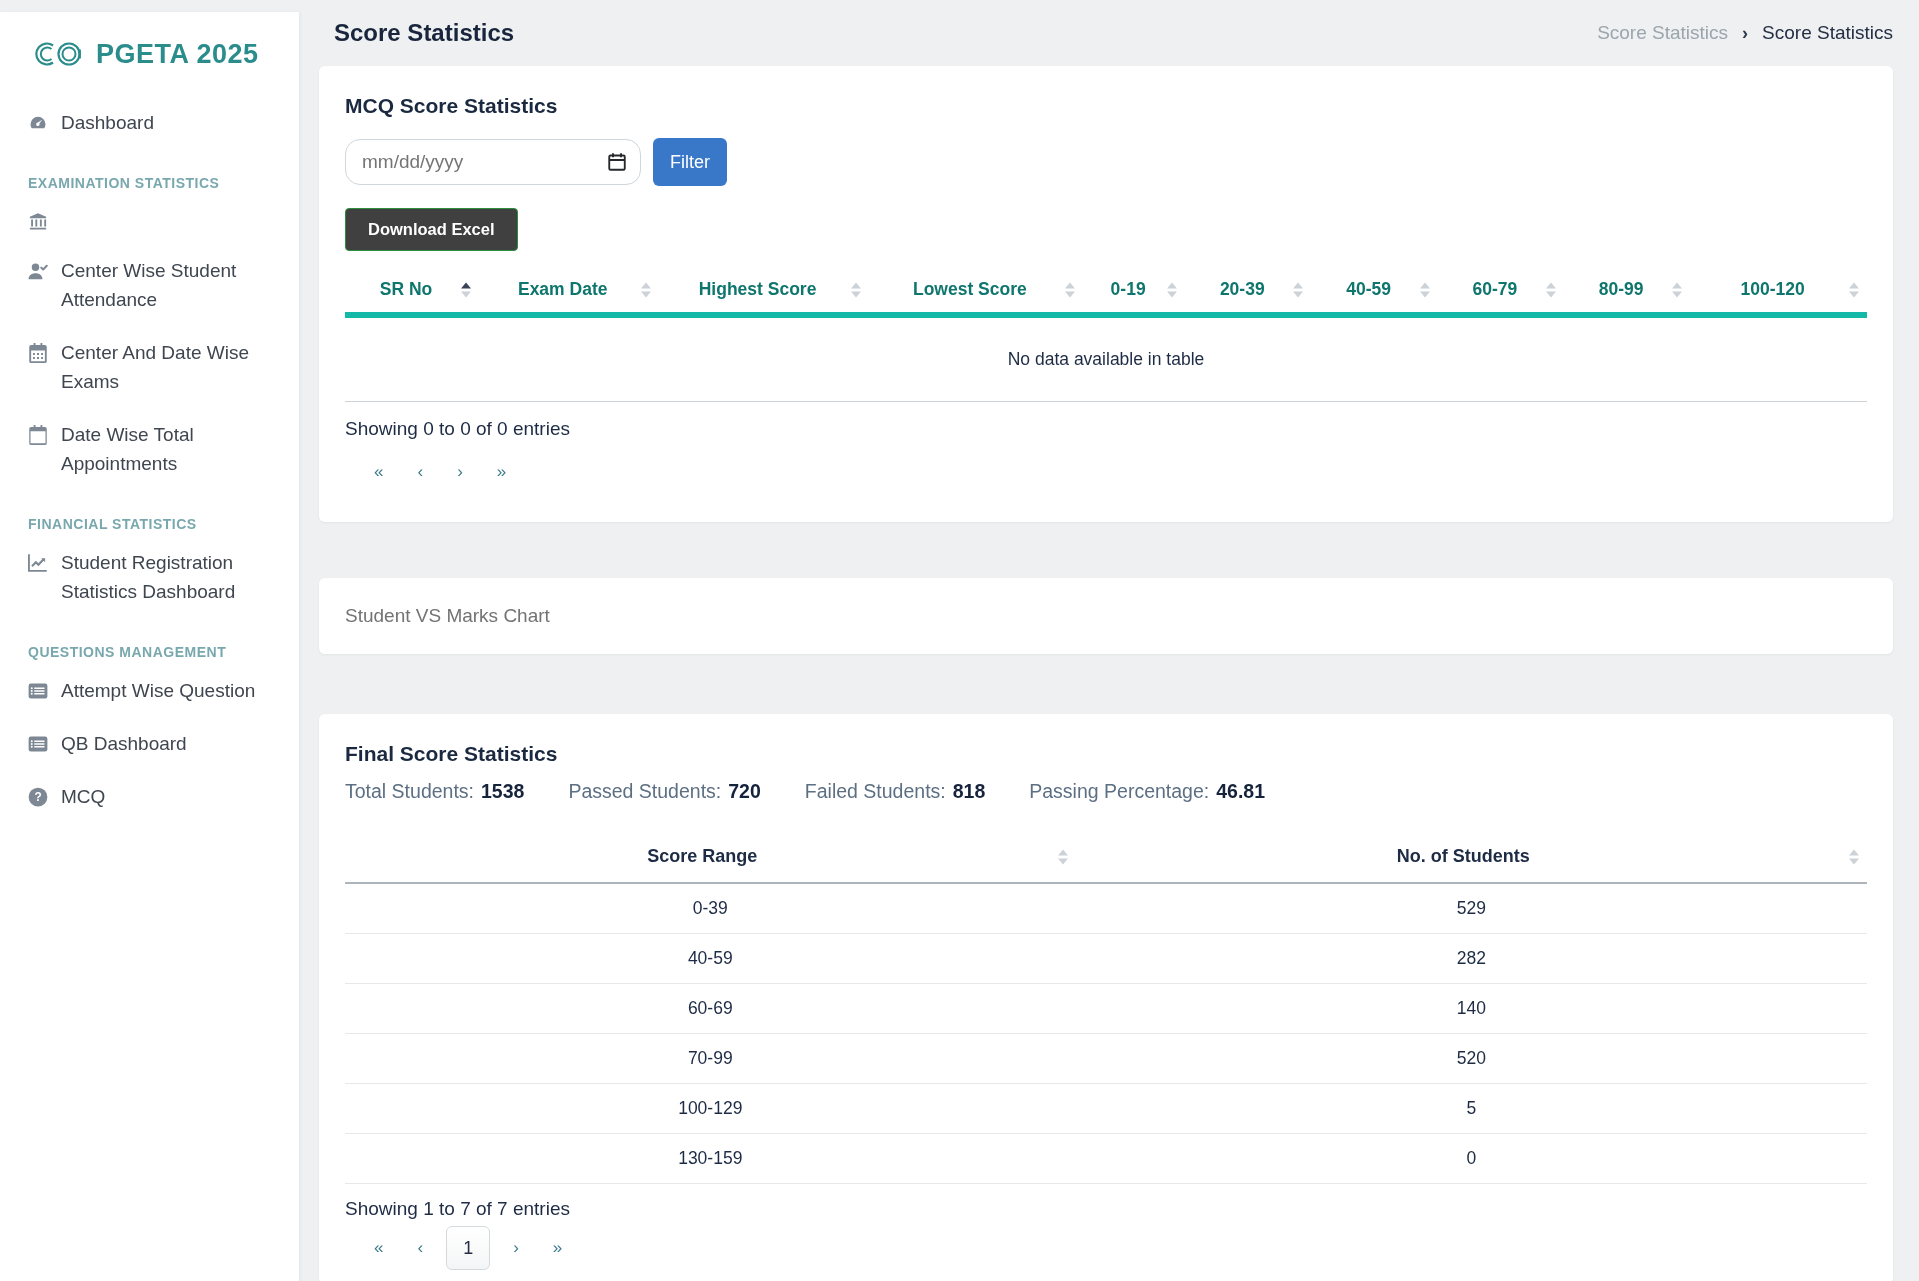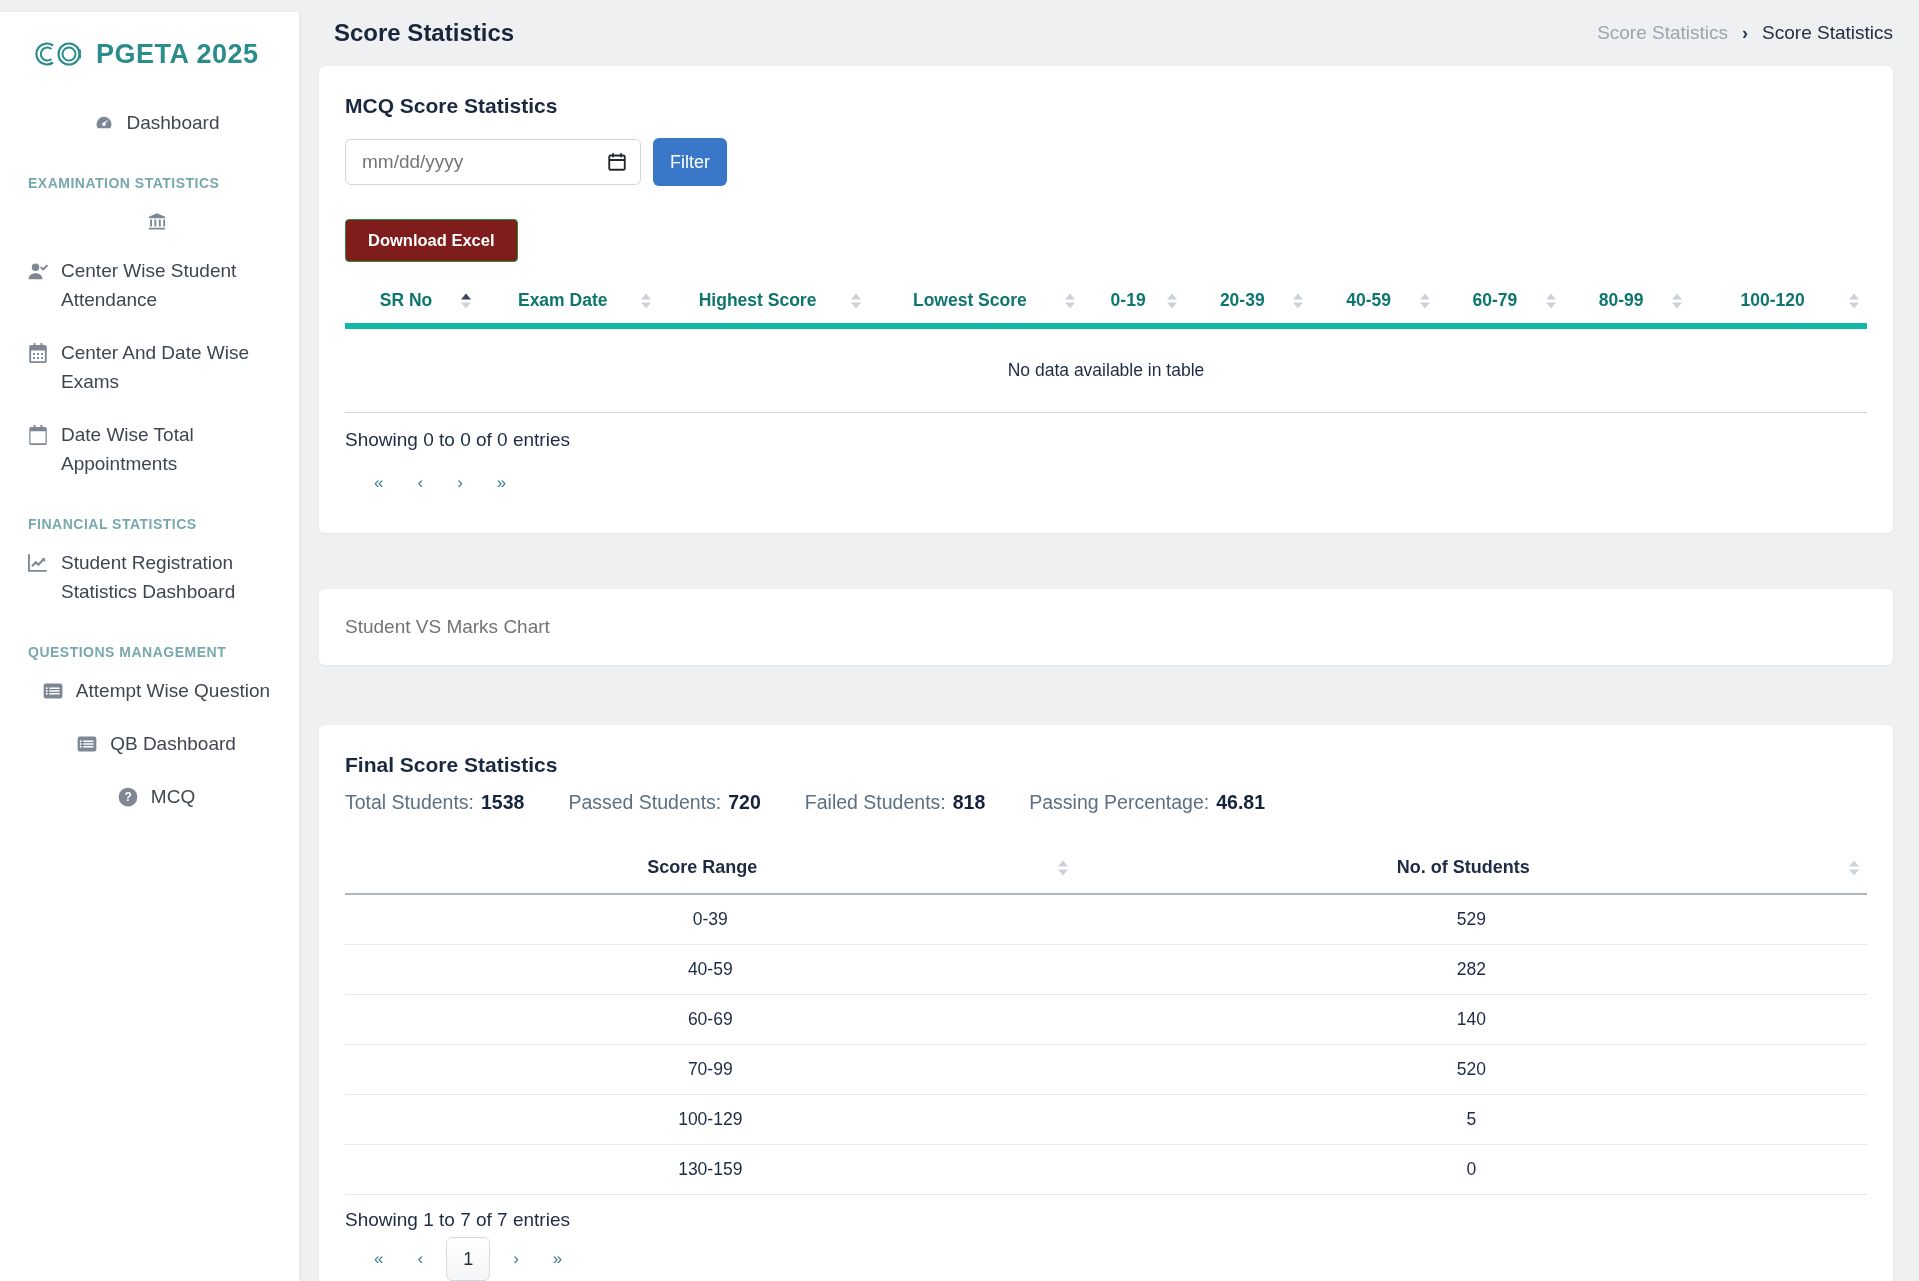--- a/index.html
+++ b/index.html
@@ -7,48 +7,48 @@
     background:#eef0f1; font-family:"Liberation Sans", sans-serif; color:#1e2b45; }
 
   
   .sidebar { position:fixed; left:0; top:12px; width:300px; height:1281px; background:#fff;
     border-right:1px solid #e7eaec; box-shadow:1px 0 4px rgba(0,0,0,.03); z-index:2; }
   .sidebar-clip { height:912px; overflow:hidden; padding:24px 14px 0 28px; }
   .logo { display:flex; align-items:center; gap:12px; cursor:pointer; }
   .logo-text { color:#2b8c8c; font-size:27px; font-weight:bold; letter-spacing:.5px; white-space:nowrap; }
   .nav { margin-top:24px; }
   .nav-item { display:flex; align-items:flex-start; gap:13px; padding:12px 0; cursor:pointer;
-    color:#3f4650; font-size:19px; line-height:29px;justify-content:center; }
+    color:#3f4650; font-size:19px; line-height:29px; }
   .nav-item svg { flex:0 0 20px; width:20px; height:20px; margin-top:5px; fill:#7e8894; }
   .nav-section { margin:26px 0 4px; color:#78a8ae; font-size:14px; font-weight:bold; letter-spacing:.5px; }
 
   
   .main { margin-left:301px; }
   .topbar { height:66px; display:flex; align-items:center; justify-content:space-between;
     padding:0 26px 0 33px; }
   .page-title { font-size:24px; font-weight:bold; color:#18253c; }
   .breadcrumb { display:flex; align-items:center; gap:14px; font-size:19px; }
   .crumb-muted { color:#9aa5ae; cursor:pointer; }
   .crumb-sep { color:#2c3a50; font-size:18px; font-weight:bold; }
   .crumb-active { color:#242f44; }
 
   .content { padding:0 26px 0 18px; }
   .card { background:#fff; border-radius:6px; box-shadow:0 1px 3px rgba(20,30,40,.05); }
   .card-mcq { padding:28px 26px 30px; }
   .card-title { font-size:21px; font-weight:bold; color:#1b2940; margin:0 0 20px 0; }
 
   .controls { display:flex; align-items:center; gap:12px; }
   .date-wrap { position:relative; width:296px; }
-  .date-input { width:296px; height:46px; border:1px solid #cfd6dc; border-radius:6px;
+  .date-input { width:296px; height:46px; border:1px solid #cfd6dc; border-radius:15px;
     padding:0 44px 0 16px; font-size:19px; color:#3a424c; background:#fff;
     font-family:"Liberation Sans", sans-serif; }
   .cal-glyph { position:absolute; right:14px; top:13px; pointer-events:none; }
   .btn-filter { width:74px; height:48px; background:#3978c8; border:none; border-radius:6px;
     color:#fff; font-size:18px; cursor:pointer; font-family:"Liberation Sans", sans-serif; }
-  .btn-excel { margin-top:33px; height:43px; padding:0 22px; background:#7f1d1d;
+  .btn-excel { margin-top:22px; height:43px; padding:0 22px; background:#404040;
     border:1px solid #2a8f3d; border-radius:4px; color:#fff; font-size:16.5px; font-weight:bold;
     cursor:pointer; font-family:"Liberation Sans", sans-serif; }
 
   table { border-collapse:collapse; width:100%; }
   .mcq-table { margin-top:16px; }
   .mcq-table th { position:relative; text-align:center; padding:12px 26px 12px 14px;
     font-size:17.5px; color:#0f766e; border-bottom:6px solid #14b8a6; cursor:pointer; white-space:nowrap; }
   .empty-cell { text-align:center; padding:31px 10px; font-size:17.5px; color:#1e2b45;
     border-bottom:1px solid #ced3d7; }
   .table-info { margin-top:16px; font-size:19px; color:#1e2b45; }

